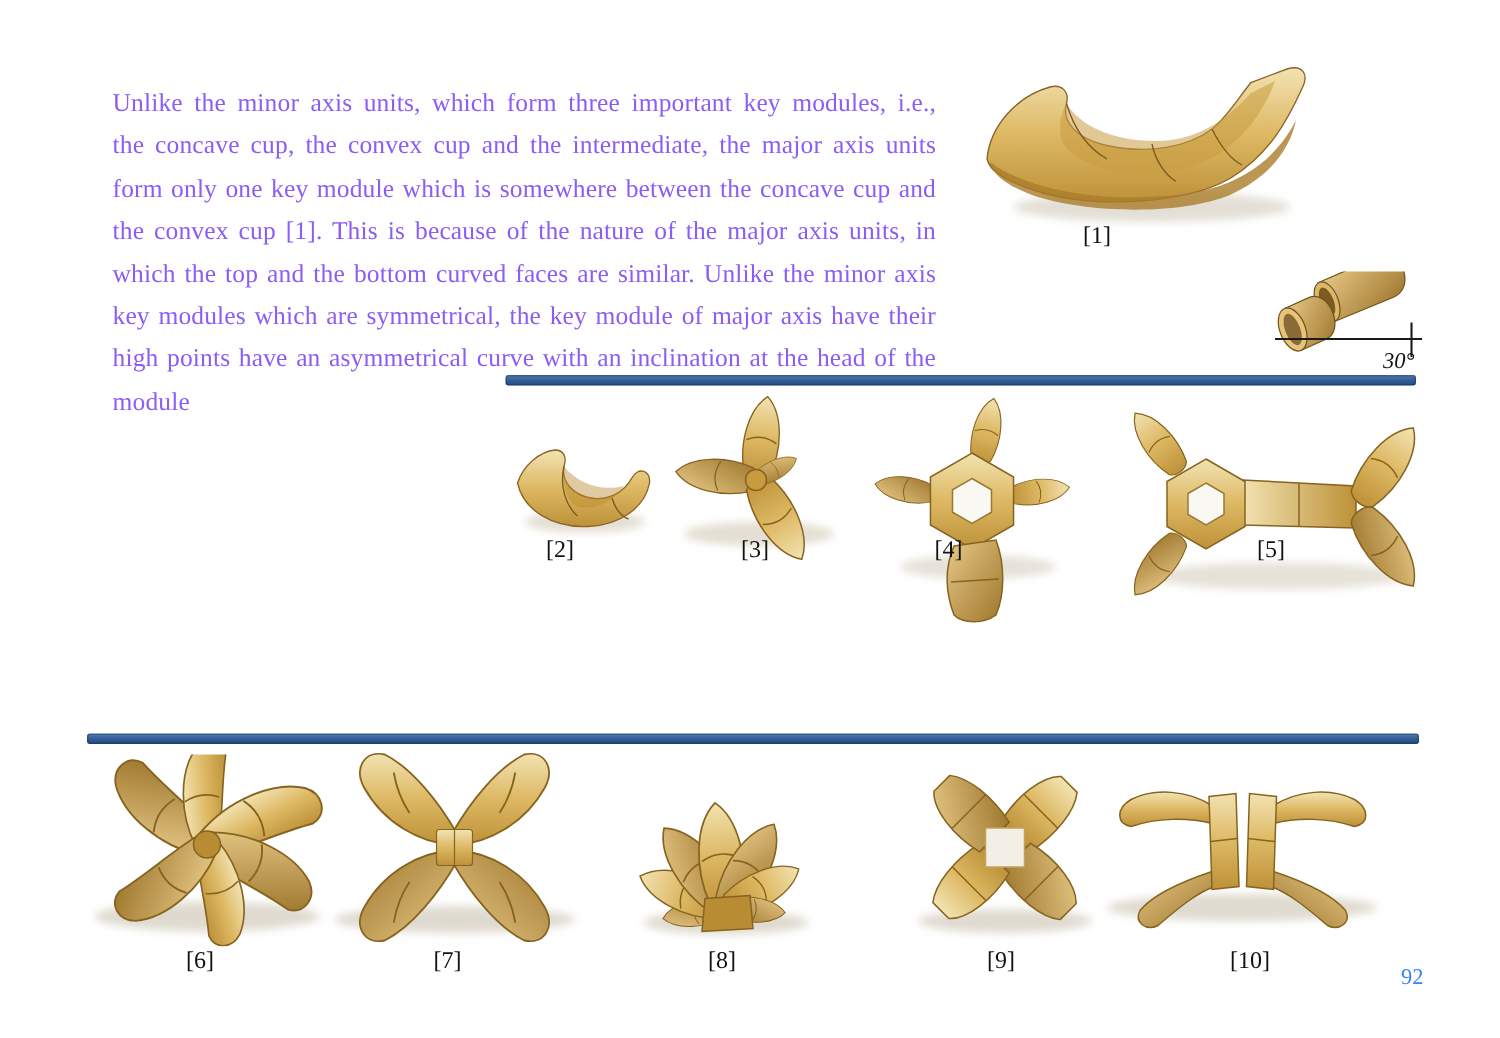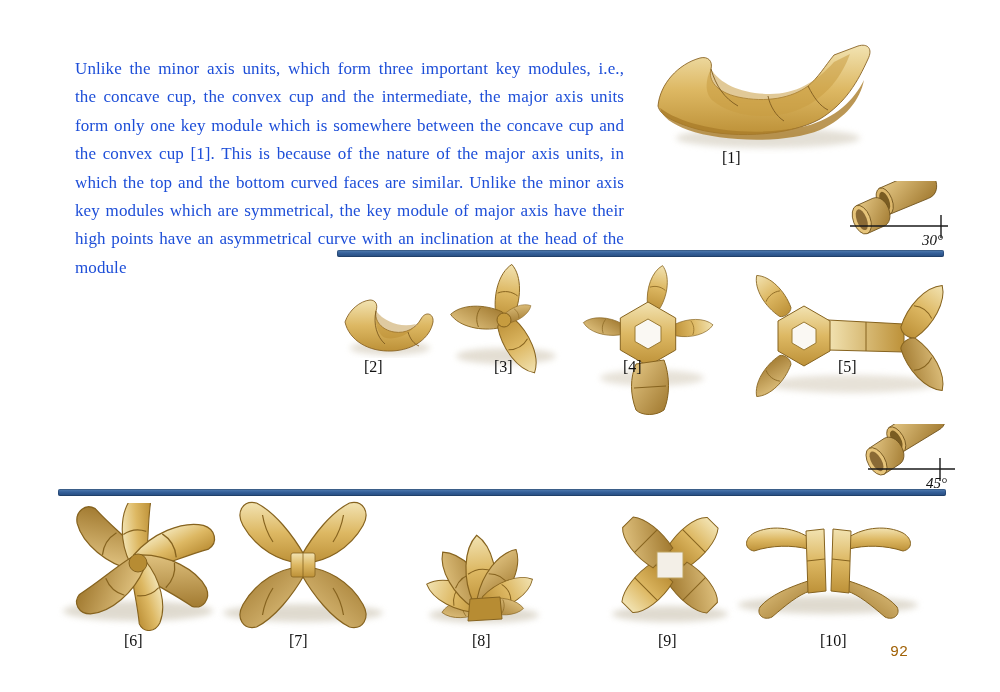--- a/index.html
+++ b/index.html
@@ -3,36 +3,36 @@
 <meta charset="utf-8">
 <style>
   html,body { margin:0; padding:0; background:#ffffff; }
   .page {
     position:relative; width:1000px; height:692px; background:#ffffff;
     overflow:hidden; font-family:"Liberation Serif", serif; color:#111;
   }
   .para {
     position:absolute; left:75px; top:55px; width:549px; margin:0;
     font-size:17px; line-height:28.4px; text-align:justify; text-align-last:left;
-    color:#1d4ed8; letter-spacing:.1px; word-spacing:1.2px;
+    color:#8b5cf6; letter-spacing:.1px; word-spacing:1.2px;
   }
   .fig { position:absolute; }
   .flabel {
     position:absolute; font-family:"Liberation Serif", serif; font-size:16px;
     color:#111; white-space:nowrap;
   }
   .divider {
     position:absolute; height:7px; border-radius:2px;
     background:linear-gradient(180deg,#5580b2 0%, #35609a 45%, #254a7c 100%);
     box-shadow: inset 0 0 0 1px rgba(20,40,70,.35);
   }
   .angle { position:absolute;font-style:italic; }
   .pagenum {
-    position:absolute; left:890px; top:644px;
-    font-family:Liberation Mono, monospace; font-size:15px; color:#a16207;
+    position:absolute; left:934px; top:644px;
+    font-family:Liberation Serif, serif; font-size:15px; color:#3b82f6;
   }
   svg { display:block; }
   text.deg { font-family:"Liberation Serif", serif; font-size:15px; fill:#111; }
 </style>
 </head>
 <body>
 
 <div class="page">
 
   <svg width="0" height="0" style="position:absolute" aria-hidden="true">
@@ -167,28 +167,20 @@
         <use href="#armG" transform="translate(152,82) rotate(144) translate(0,-4)" fill="url(#bam2)"></use>
         <use href="#armG" transform="translate(52,80) rotate(-38) translate(0,-28) scale(0.8)" fill="url(#bam)"></use>
         <use href="#armG" transform="translate(52,80) rotate(-142) translate(0,-28) scale(0.8)" fill="url(#bam2)"></use>
         <polygon points="52,50 78,65 78,95 52,110 26,95 26,65" fill="url(#bam)"></polygon>
         <polygon points="52,66 64,73 64,87 52,94 40,87 40,73" fill="#faf8f3" stroke="#9a7a33"></polygon>
       </g>
     </svg>
     <span class="flabel" style="left:86px;top:102px">[5]</span>
   </div>
 
-  <div class="angle" style="left:858px;top:424px">
-    <svg width="110" height="72" viewBox="0 0 110 72">
-      <use href="#cylPairG" transform="translate(16,33) rotate(-30)"></use>
-      <line x1="10" y1="45" x2="97" y2="45" stroke="#1a1a1a" stroke-width="1.4"></line>
-      <line x1="82" y1="34" x2="82" y2="57" stroke="#1a1a1a" stroke-width="1.4"></line>
-      <text class="deg" x="89" y="64" text-anchor="end">45°</text>
-    </svg>
-  </div>
 
   <div class="divider" style="left:58px;top:489px;width:888px"></div>
 
   <div class="fig" style="left:50px;top:503px;width:172px;height:150px">
     <svg width="172" height="128" viewBox="0 0 172 128">
       <ellipse cx="88" cy="108" rx="75" ry="10" fill="#d8d2c4" opacity=".8" filter="url(#soft)"></ellipse>
       <g stroke="#86631f" stroke-width="1">
         <use href="#legG" transform="translate(88,60) rotate(-145) scale(1.25)" fill="url(#bam2)"></use>
         <use href="#legG" transform="translate(88,60) rotate(-95) scale(1.1)" fill="url(#bam)"></use>
         <use href="#legG" transform="translate(88,60) rotate(-28) scale(1.3)" fill="url(#bam)"></use>

